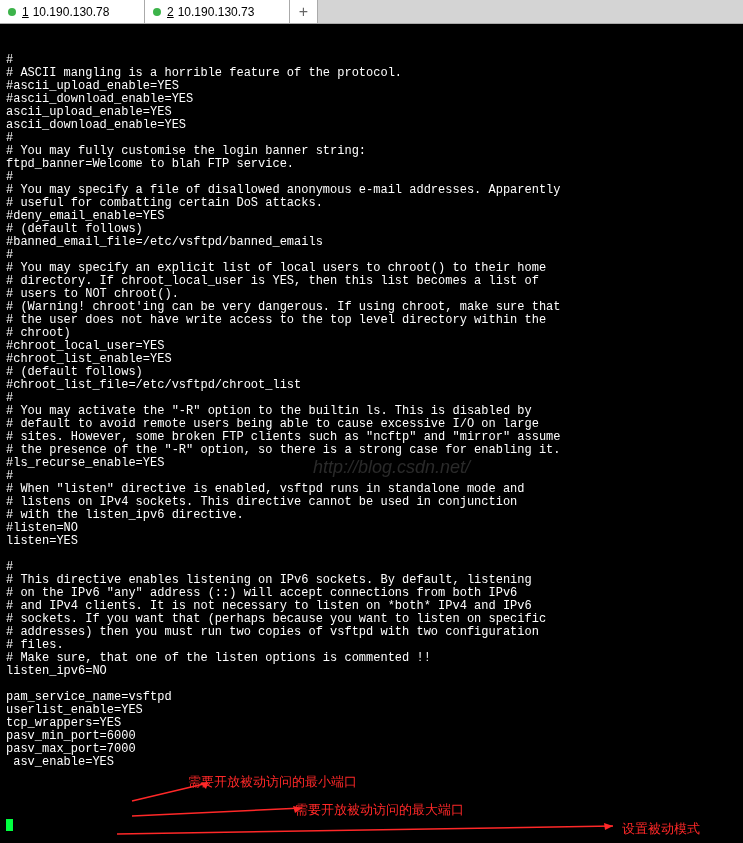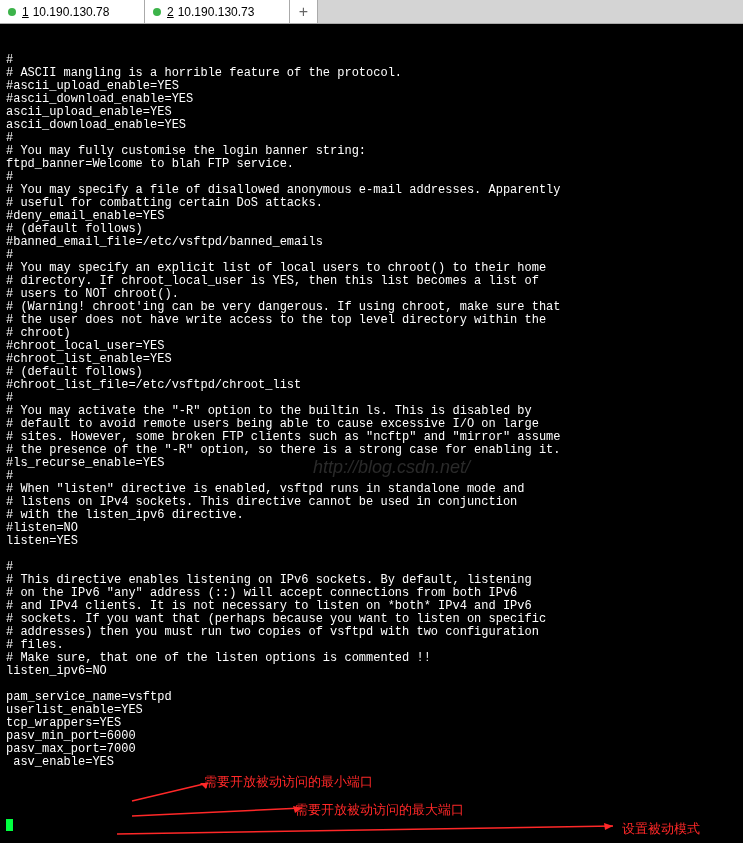--- a/index.html
+++ b/index.html
@@ -167,21 +167,21 @@
 
 pam_service_name=vsftpd
 userlist_enable=YES
 tcp_wrappers=YES
 pasv_min_port=6000
 pasv_max_port=7000
  asv_enable=YES</div>
   <span class="cursor"></span>
   <div class="watermark">http://blog.csdn.net/</div>
 
-  <div class="annotation" style="left:188px; top:751px;margin-left:16px;">需要开放被动访问的最小端口</div>
+  <div class="annotation" style="left:188px; top:751px;">需要开放被动访问的最小端口</div>
   <svg class="arrow-svg" style="left:130px; top:755px;" width="85" height="25">
     <path d="M 2 22 L 78 4" stroke="#ff2828" stroke-width="1.5" fill="none"></path>
     <path d="M 78 4 L 70 4 L 76 10 Z" fill="#ff2828"></path>
   </svg>
 
   <div class="annotation" style="left:295px; top:779px;">需要开放被动访问的最大端口</div>
   <svg class="arrow-svg" style="left:130px; top:780px;" width="180" height="15">
     <path d="M 2 12 L 172 4" stroke="#ff2828" stroke-width="1.5" fill="none"></path>
     <path d="M 172 4 L 163 2 L 165 9 Z" fill="#ff2828"></path>
   </svg>

